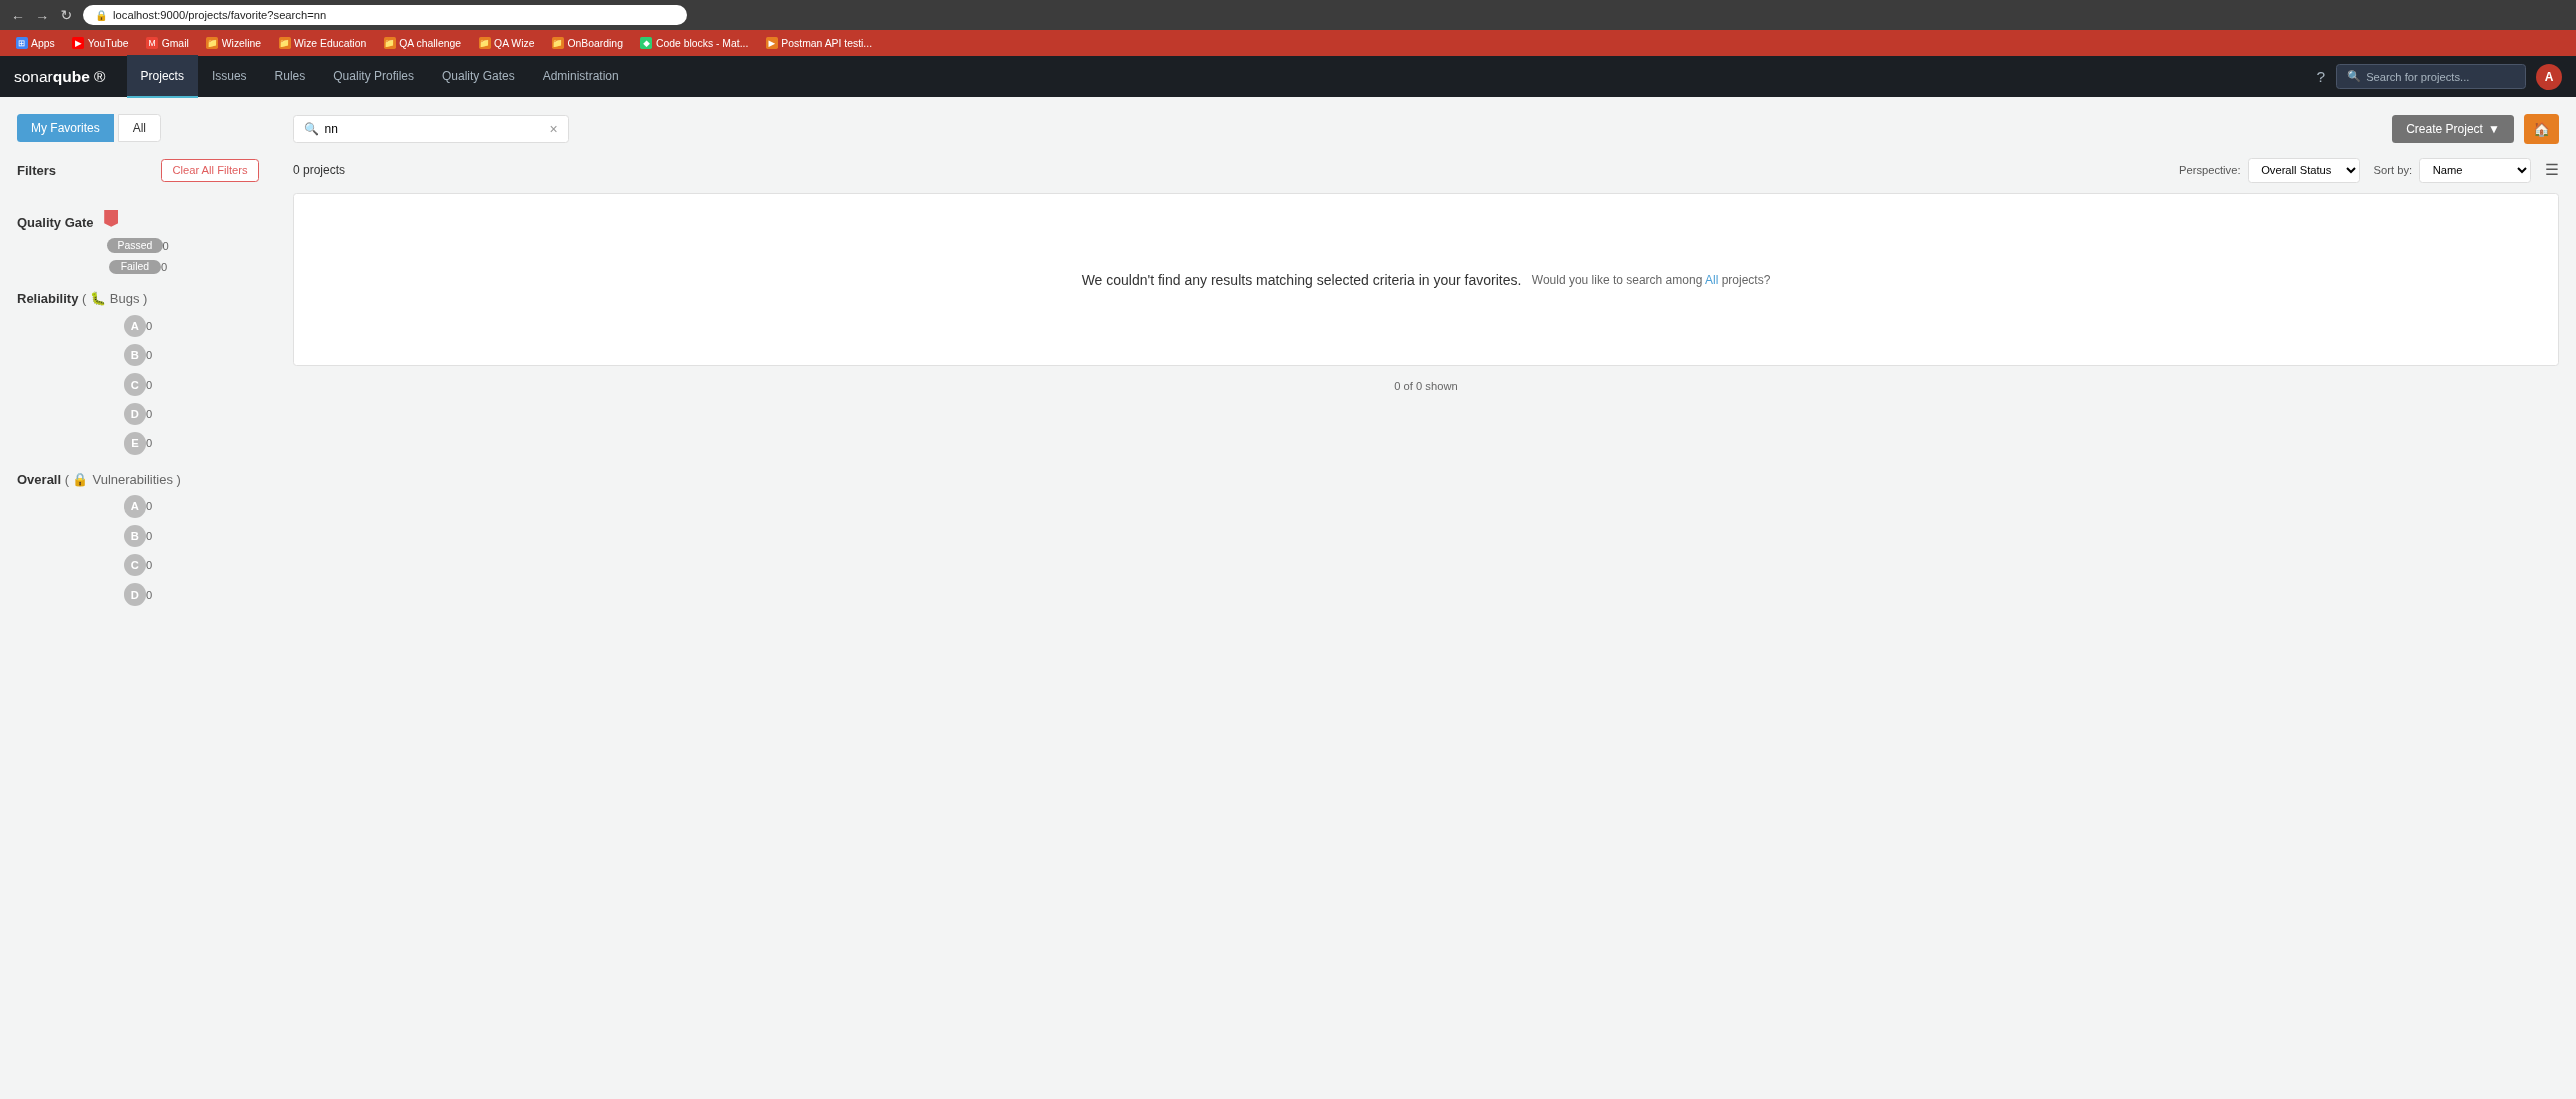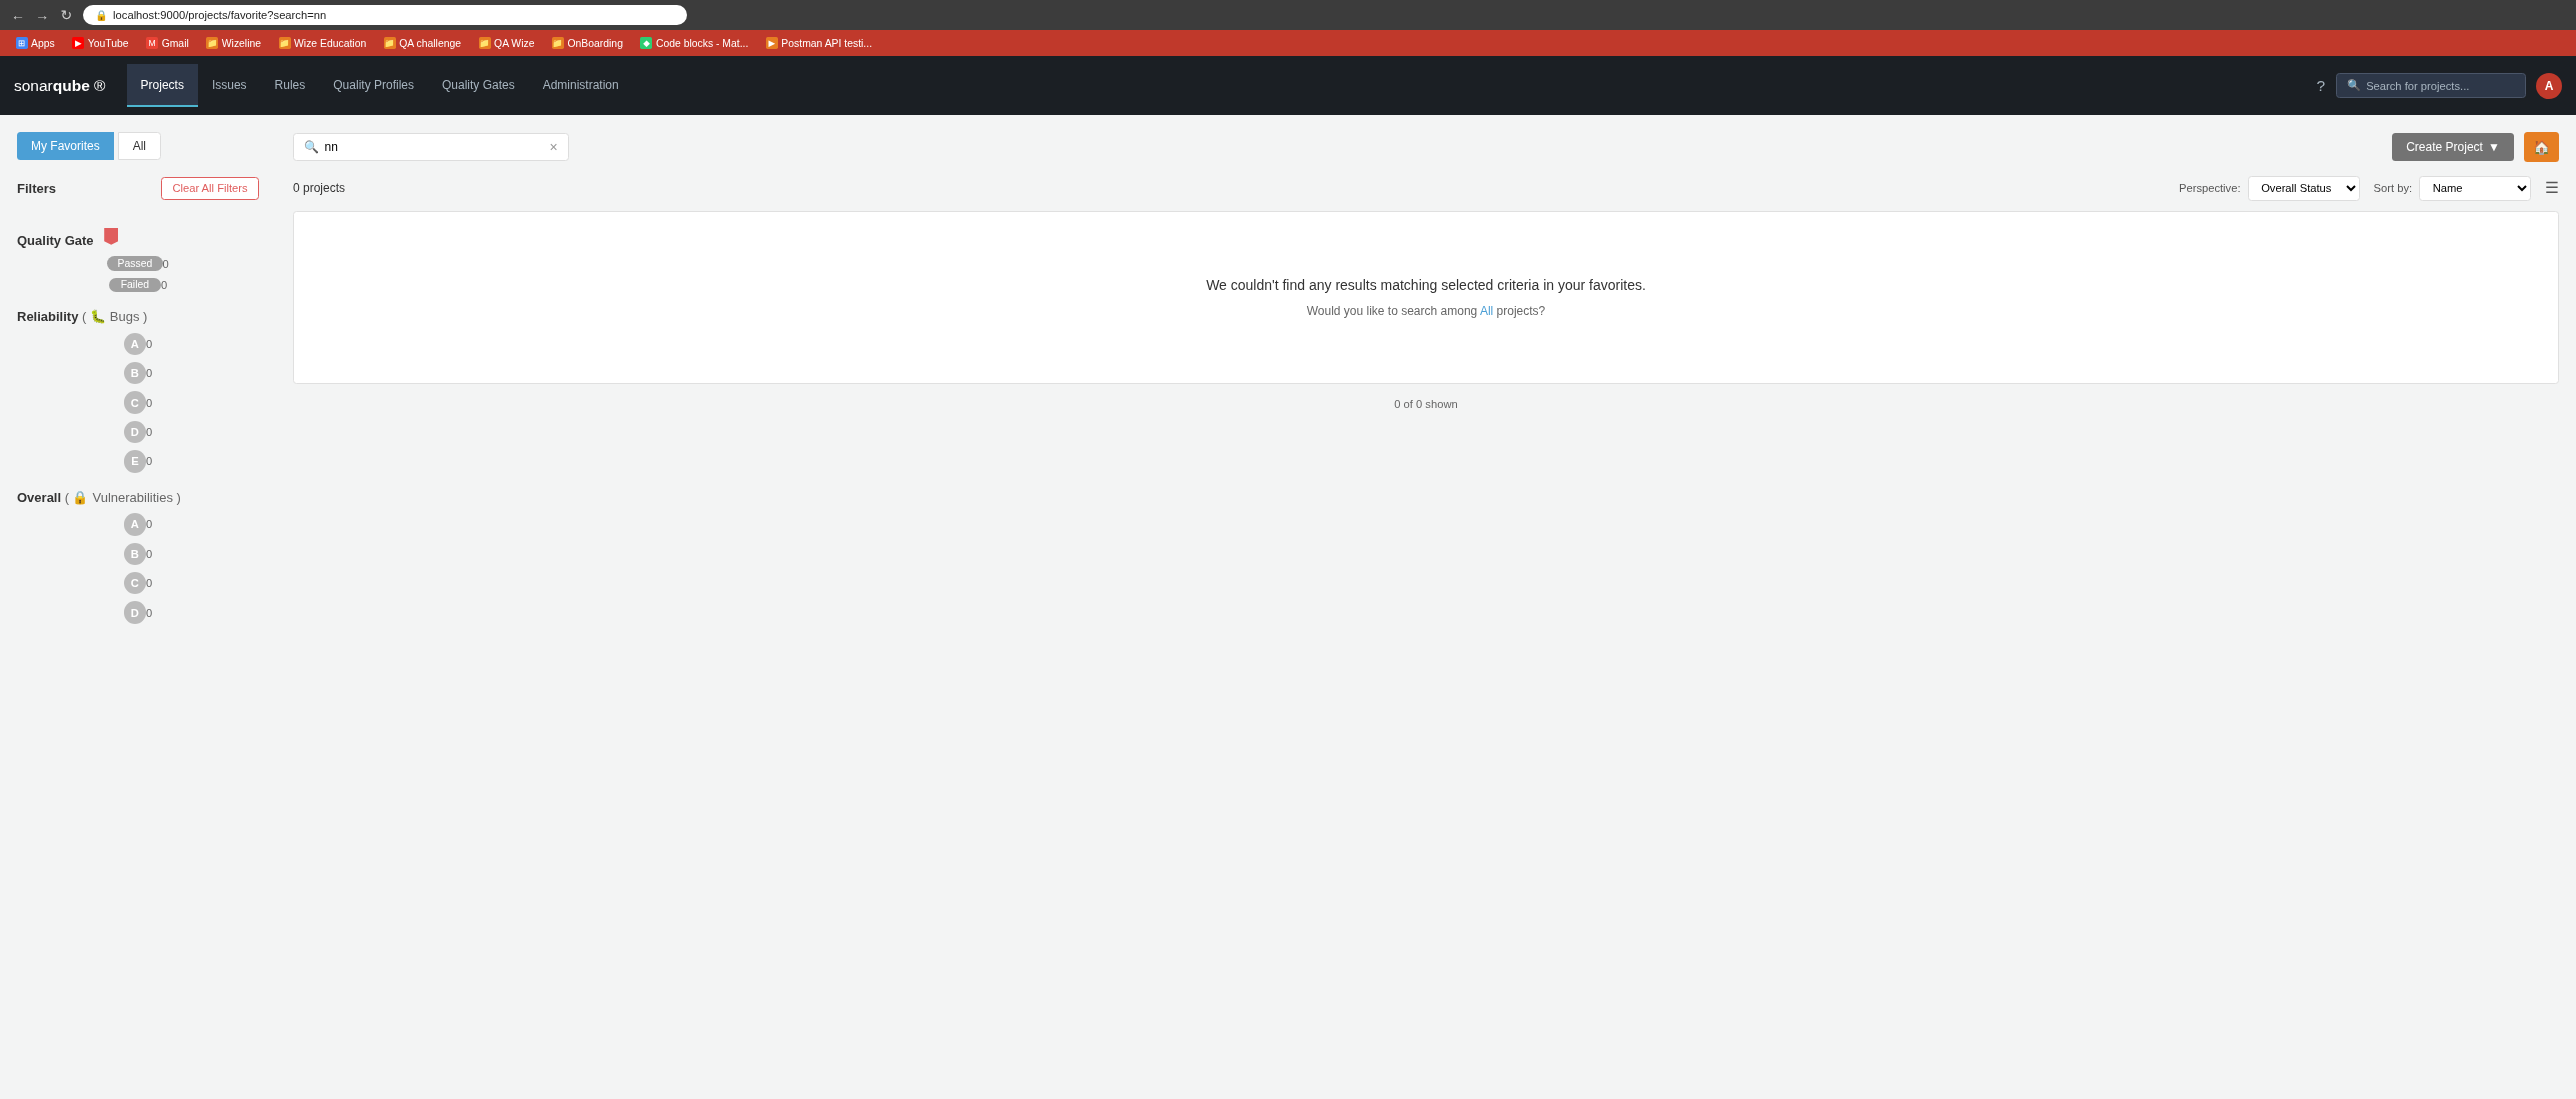--- a/index.html
+++ b/index.html
@@ -21,21 +21,21 @@
     .bm-gmail { background: #ea4335; }
     .bm-wize { background: #e67e22; }
     .bm-wize-edu { background: #e67e22; }
     .bm-qa { background: #e67e22; }
     .bm-qa-wize { background: #e67e22; }
     .bm-onboard { background: #e67e22; }
     .bm-code { background: #2ecc71; }
     .bm-postman { background: #e67e22; }
 
     
-    .sonar-nav { background: #1b1f24; display: flex; align-items: center; padding: 12px 14px; height: 59px; position: relative; }
+    .sonar-nav { background: #1b1f24; display: flex; align-items: center; padding: 12px 14px; height: 41px; position: relative; }
     .sonar-logo { display: flex; align-items: center; margin-right: 21px; }
     .sonar-logo-text { color: #fff; font-size: 15.5px; font-weight: 300; }
     .sonar-logo-text span { font-weight: 700; }
     .sonar-nav-links { display: flex; gap: 0; flex: 1; }
     .sonar-nav-link { color: #a7b4bf; padding: 0 14px; height: 43px; display: flex; align-items: center; font-size: 12px; cursor: pointer; text-decoration: none; border-bottom: 2.6px solid transparent; }
     .sonar-nav-link.active { color: #fff; background: #2d3748; border-bottom: 2.6px solid #4db6d0; }
     .sonar-nav-right { display: flex; align-items: center; gap: 10.4px; margin-left: auto; }
     .sonar-search { background: #2d3748; border: 0.9px solid #4a5568; border-radius: 3.5px; padding: 5.2px 10.4px; color: #a7b4bf; font-size: 11.2px; display: flex; align-items: center; gap: 5.2px; width: 190px; }
     .help-icon { color: #a7b4bf; font-size: 15.5px; cursor: pointer; }
     .user-avatar { width: 26px; height: 26px; border-radius: 50%; background: #c0392b; color: #fff; display: flex; align-items: center; justify-content: center; font-weight: bold; font-size: 12px; cursor: pointer; }
@@ -85,21 +85,21 @@
     
     .results-header { display: flex; align-items: center; justify-content: space-between; margin-bottom: 10.4px; }
     .results-count { font-size: 12px; color: #333; font-weight: 500; }
     .results-controls { display: flex; align-items: center; gap: 14px; }
     .perspective-control { display: flex; align-items: center; gap: 7px; font-size: 11.2px; color: #555; }
     .sort-control { display: flex; align-items: center; gap: 7px; font-size: 11.2px; color: #555; }
     .select-dropdown { border: 0.9px solid #ddd; border-radius: 3.5px; padding: 4.3px 8.6px; font-size: 11.2px; background: #fff; cursor: pointer; min-width: 112px; }
     .list-view-btn { color: #555; cursor: pointer; font-size: 15.5px; }
 
     
-    .empty-state { background: #fff; border: 0.9px solid #e0e0e0; border-radius: 3.5px; padding: 52px 26px; text-align: center; min-height: 173px; display: flex; flex-direction: column; align-items: center; justify-content: center; gap: 10.4px; }
+    .empty-state { background: #fff; border: 0.9px solid #e0e0e0; border-radius: 3.5px; padding: 52px 26px; text-align: center; min-height: 173px; display: flex; flex-direction: row; align-items: center; justify-content: center; gap: 10.4px; }
     .empty-state-title { font-size: 14px; color: #333; font-weight: 500; }
     .empty-state-sub { font-size: 12px; color: #666; }
     .empty-state-sub a { color: #4b9fd5; text-decoration: none; }
 
     
     .shown-count { text-align: center; margin-top: 14px; font-size: 11.2px; color: #666; }
   </style>
 </head>
 <body>
 

